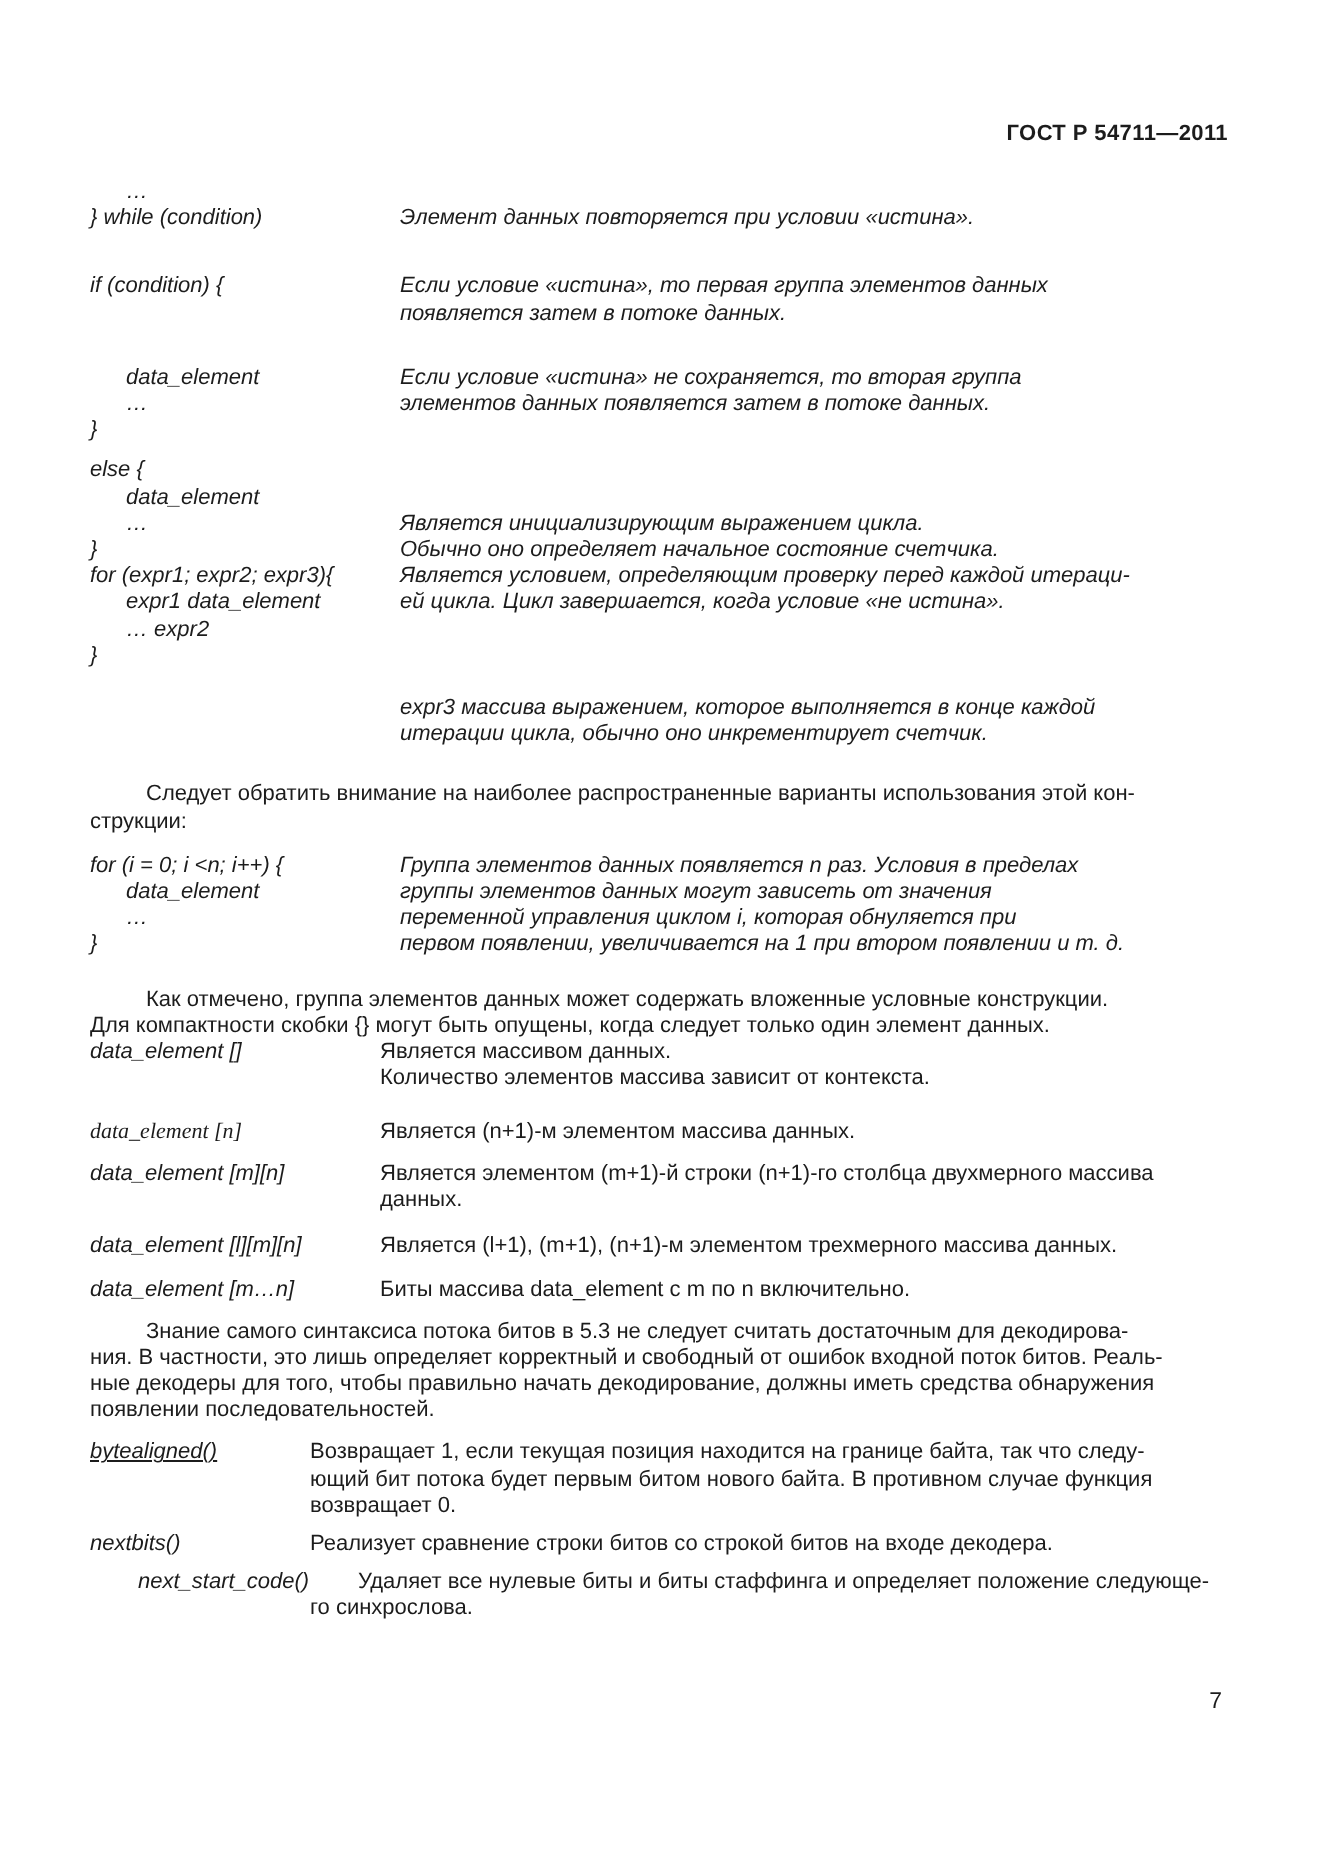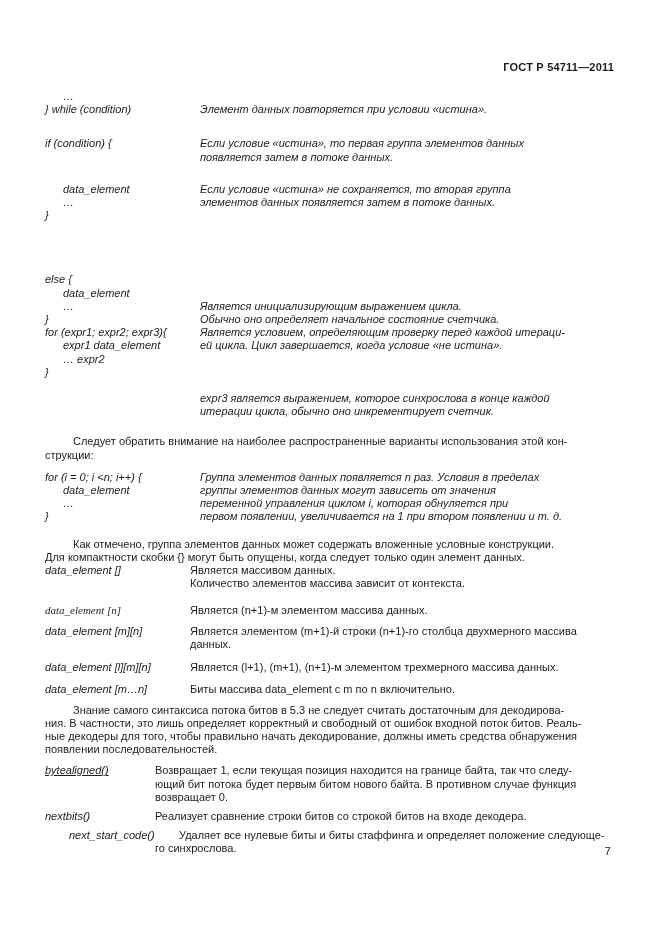--- a/index.html
+++ b/index.html
@@ -79,21 +79,21 @@
       <div class="crow">
         <div class="cleft" style="width: 155px; padding-left: 18px;">…</div>
         <div class="cright it">элементов данных появляется затем в потоке данных.</div>
       </div>
       <div class="crow">
         <div class="cleft" style="width: 155px;">}</div>
         <div class="cright it"></div>
       </div>
       <div class="spacer" style="height: 7px;"></div>
       <div class="crow">
-        <div class="cleft" style="width: 155px; margin-top: 44px;">else {</div>
+        <div class="cleft" style="width: 155px;">else {</div>
         <div class="cright it"></div>
       </div>
       <div class="crow">
         <div class="cleft" style="width: 155px; padding-left: 18px;">data_element</div>
         <div class="cright it"></div>
       </div>
       <div class="crow">
         <div class="cleft" style="width: 155px; padding-left: 18px;">…</div>
         <div class="cright it">Является инициализирующим выражением цикла.</div>
       </div>
@@ -113,21 +113,21 @@
         <div class="cleft" style="width: 155px; padding-left: 18px;">… expr2</div>
         <div class="cright it"></div>
       </div>
       <div class="crow">
         <div class="cleft" style="width: 155px;">}</div>
         <div class="cright it"></div>
       </div>
       <div class="spacer" style="height: 13px;"></div>
       <div class="crow">
         <div class="cleft" style="width: 155px;"></div>
-        <div class="cright it">expr3 является выражением, которое синхрослова в конце каждой</div>
+        <div class="cright it">expr3 массива выражением, которое выполняется в конце каждой</div>
       </div>
       <div class="crow">
         <div class="cleft" style="width: 155px;"></div>
         <div class="cright it">итерации цикла, обычно оно инкрементирует счетчик.</div>
       </div>
       <div class="spacer" style="height: 17px;"></div>
       <div class="pline indent">Следует обратить внимание на наиболее распространенные варианты использования этой кон-</div>
       <div class="pline">струкции:</div>
       <div class="spacer" style="height: 9px;"></div>
       <div class="crow">

